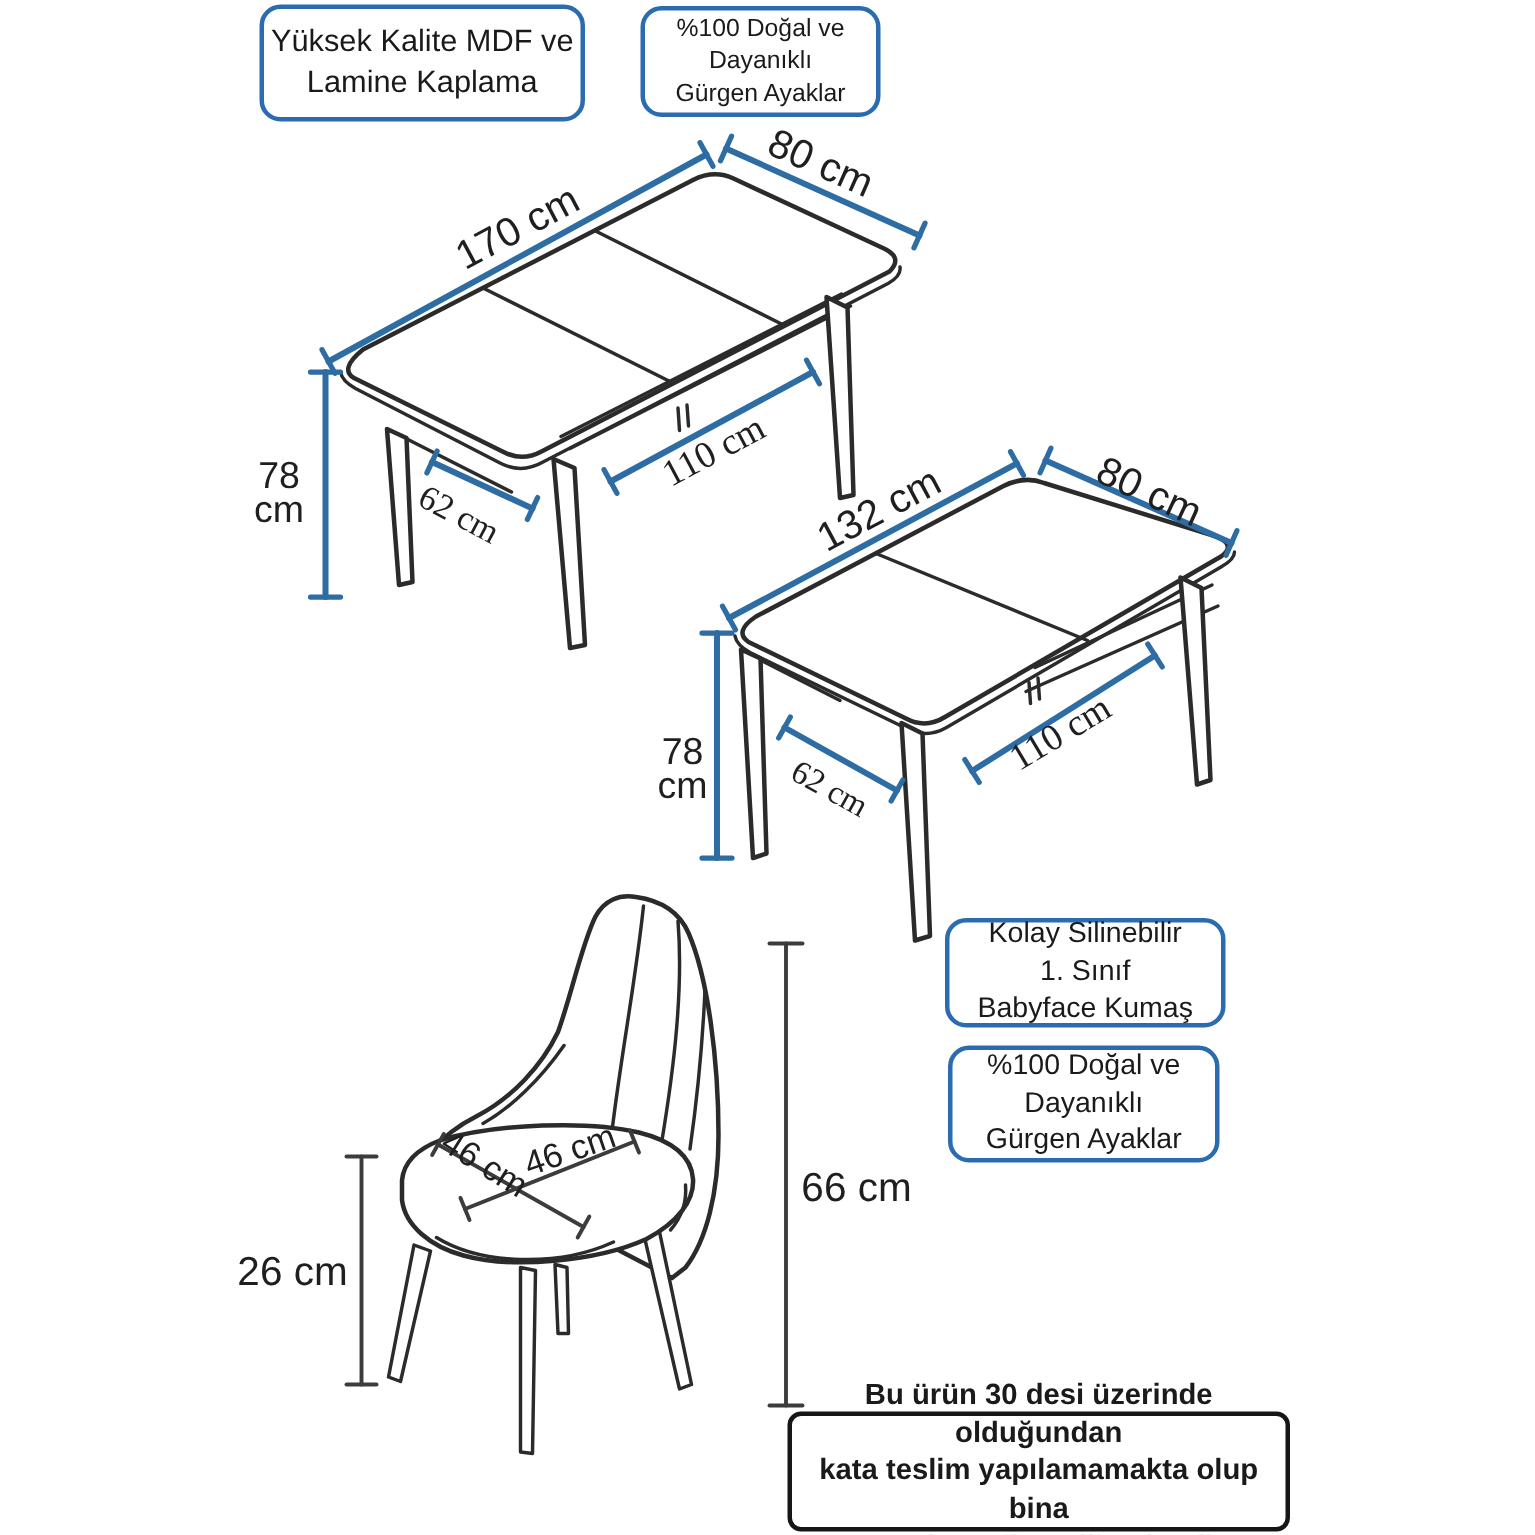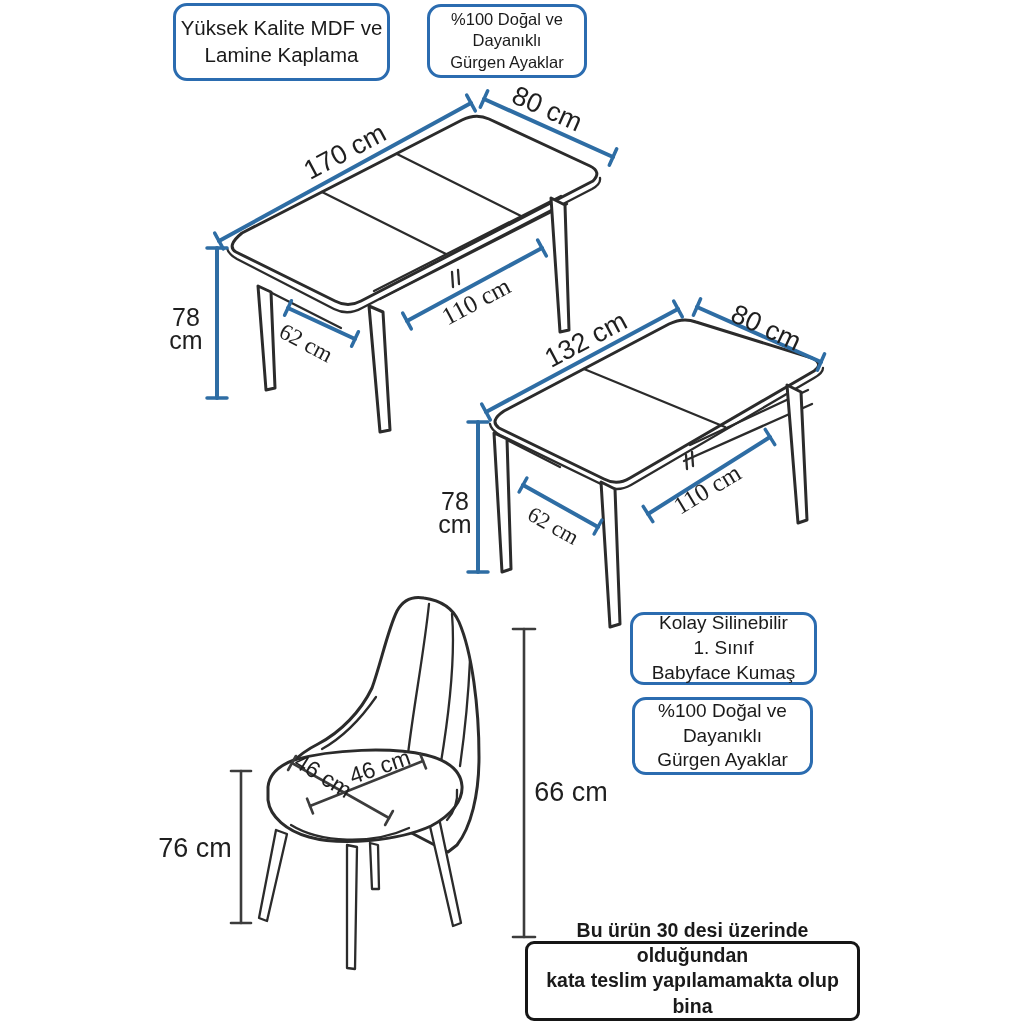--- a/index.html
+++ b/index.html
@@ -179,16 +179,16 @@
 
   <div class="dim" style="left:586px;top:340px;font-size:27px;transform:translate(-50%,-50%) rotate(-28deg);">132 cm</div>
   <div class="dim" style="left:766px;top:328px;font-size:27px;transform:translate(-50%,-50%) rotate(25deg);">80 cm</div>
   <div class="dim" style="left:455px;top:513px;font-size:25px;transform:translate(-50%,-50%);">78
 cm</div>
   <div class="dim serif" style="left:553px;top:526px;font-size:22px;transform:translate(-50%,-50%) rotate(29deg);">62 cm</div>
   <div class="dim serif" style="left:707px;top:489px;font-size:25px;transform:translate(-50%,-50%) rotate(-31deg);">110 cm</div>
 
   <div class="dim" style="left:323px;top:776px;font-size:23px;transform:translate(-50%,-50%) rotate(32deg);">46 cm</div>
   <div class="dim" style="left:380px;top:767px;font-size:23px;transform:translate(-50%,-50%) rotate(-19deg);">46 cm</div>
-  <div class="dim" style="left:195px;top:848px;font-size:27px;transform:translate(-50%,-50%);">76 cm</div>
+  <div class="dim" style="left:195px;top:848px;font-size:27px;transform:translate(-50%,-50%);">26 cm</div>
   <div class="dim" style="left:571px;top:792px;font-size:27px;transform:translate(-50%,-50%);">66 cm</div>
 
 </div>
 
 </body></html>

